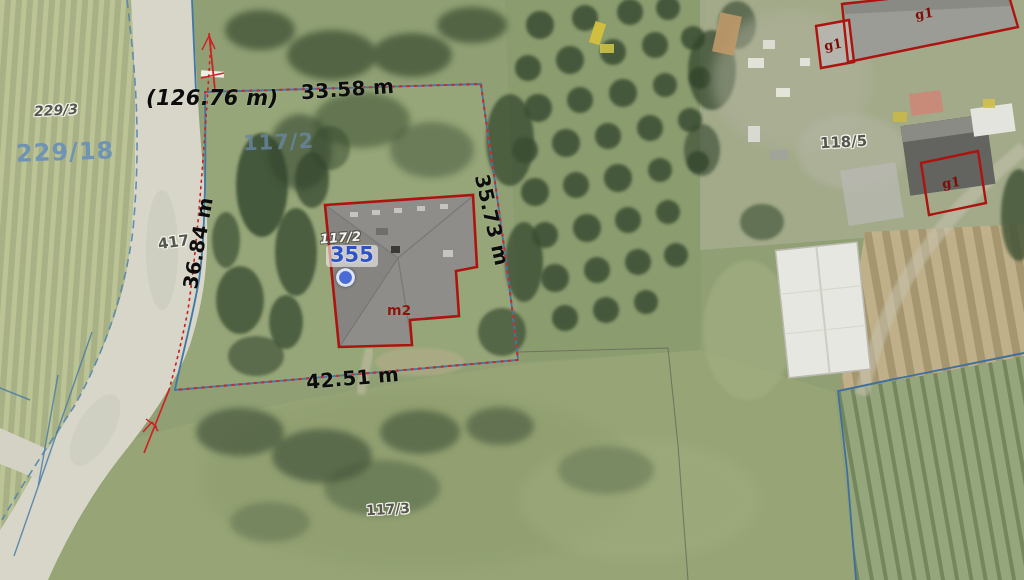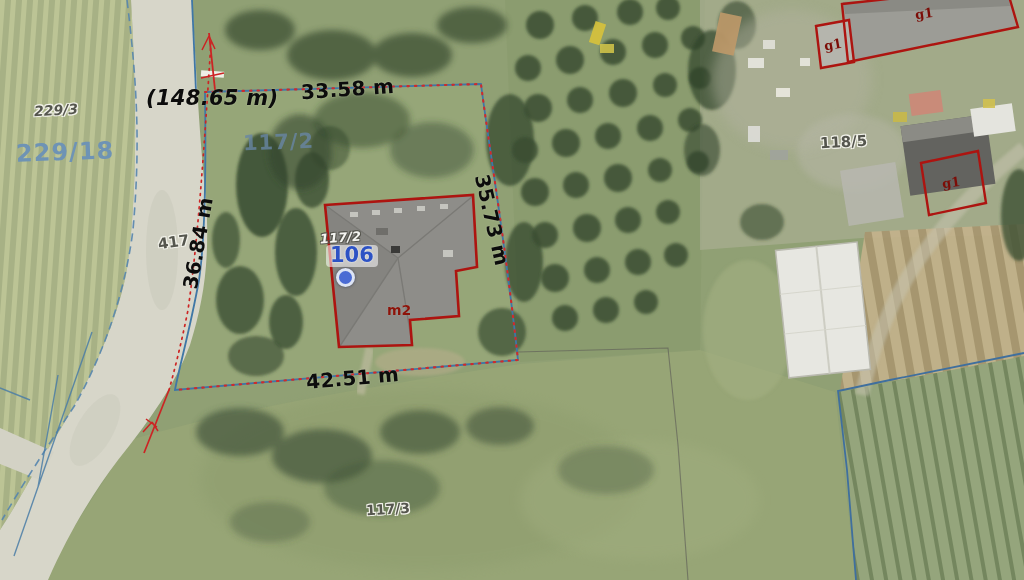--- a/index.html
+++ b/index.html
@@ -284,37 +284,37 @@
       <path d="M211,42 C204,150 198,240 188,310 C181,345 174,372 169,390" stroke-width="1.7" stroke-dasharray="1.8 4.8" stroke-linecap="round"></path>
       <path d="M169,390 L144,453" stroke-width="1.7"></path>
       <path d="M152,422 L143,432 M152,422 L158,431 M146,419 L157,427" stroke-width="1.5"></path>
     </g>
   </svg>
 
   <div class="lbl halo-gray" style="left:34px;top:103px;font-size:14px;font-style:italic;transform:rotate(-3deg);">229/3</div>
 
   <div class="lbl blue-parcel" style="left:16px;top:140px;font-size:24px;color:#6e93b5;transform:rotate(-2deg);">229/18</div>
 
-  <div class="lbl measure measure-it" style="left:146px;top:88px;font-size:21px;">(148.65 m)</div>
+  <div class="lbl measure measure-it" style="left:146px;top:88px;font-size:21px;">(126.76 m)</div>
 
   <div class="lbl measure" style="left:301px;top:79px;transform:rotate(-4deg);">33.58 m</div>
 
   <div class="lbl measure" style="left:150px;top:233px;width:96px;text-align:center;transform:rotate(-80deg);">36.84 m</div>
 
   <div class="lbl measure" style="left:444px;top:210px;width:96px;text-align:center;transform:rotate(77deg);">35.73 m</div>
 
   <div class="lbl measure" style="left:306px;top:368px;transform:rotate(-5deg);">42.51 m</div>
 
   <div class="lbl blue-parcel" style="left:243px;top:132px;font-size:21px;color:rgba(104,134,164,.8);transform:rotate(-2deg);">117/2</div>
 
   <div class="lbl halo-gray" style="left:158px;top:235px;font-size:15px;transform:rotate(-8deg);">417</div>
 
   <div class="lbl bldg-white" style="left:320px;top:231px;transform:rotate(-4deg);">117/2</div>
 
-  <div class="lbl pt-label" style="left:326px;top:245px;">106</div>
+  <div class="lbl pt-label" style="left:326px;top:245px;">355</div>
 
   <div id="marker192"></div>
 
   <div class="lbl m2" style="left:387px;top:256px;">m2</div>
 
   <div class="lbl halo-gray" style="left:820px;top:135px;font-size:15px;transform:rotate(-3deg);">118/5</div>
 
   <div class="lbl halo-gray" style="left:366px;top:502px;font-size:14px;transform:rotate(-3deg);">117/3</div>
 
   <div class="lbl g1" style="left:824px;top:38px;transform:rotate(-10deg);">g1</div>

